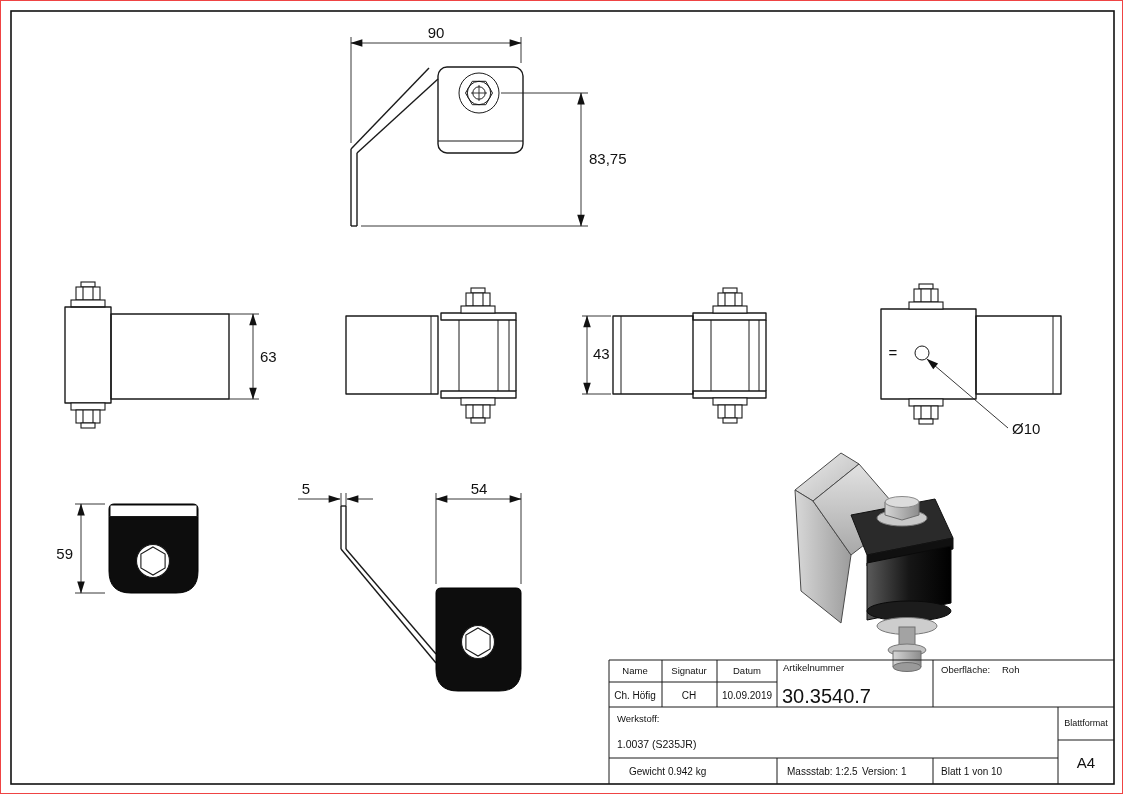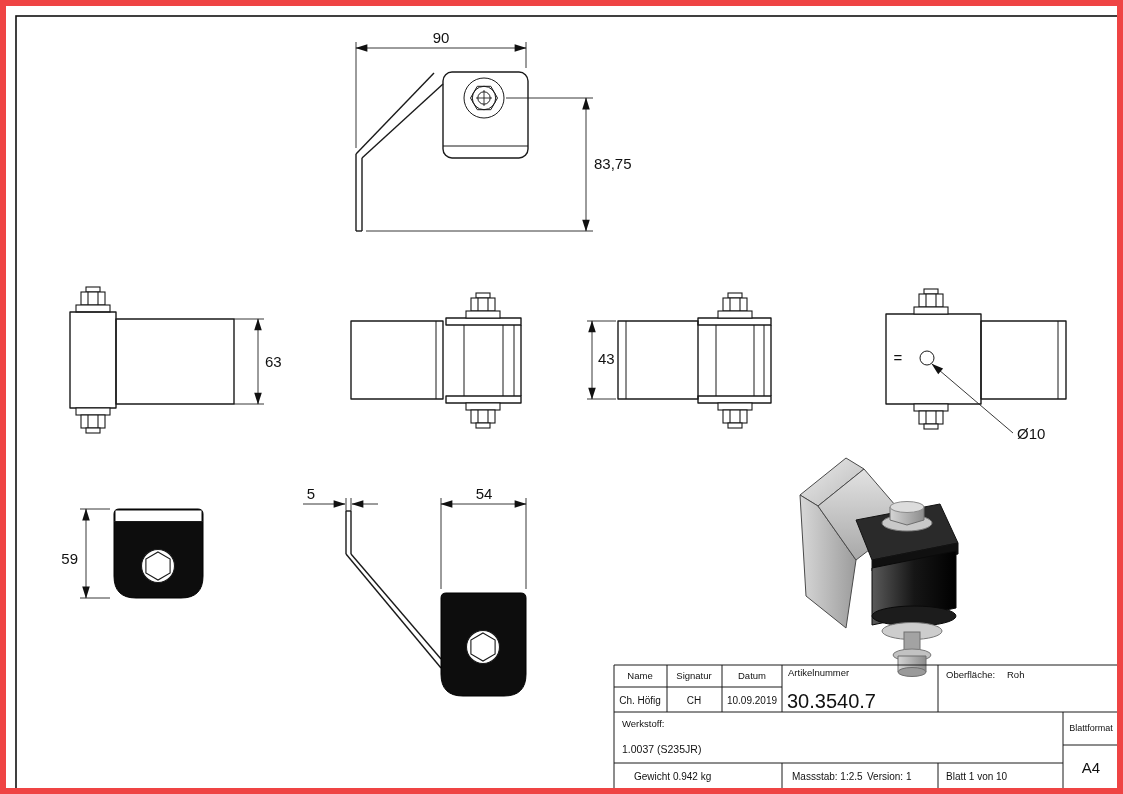--- a/index.html
+++ b/index.html
@@ -1,21 +1,21 @@
 <!DOCTYPE html>
 <html><head>
 <meta charset="utf-8">
 <style>
   html,body { margin:0; padding:0; background:#ffffff; }
   .sheet {
     position:relative;
     width:1123px; height:794px;
     background:#ffffff;
     box-sizing:border-box;
-    border:6px solid #ef4444;
+    border:1px solid #ef4444;
     font-family:"Liberation Sans", sans-serif;
     overflow:hidden;
   }
   svg { position:absolute; left:0; top:0; font-family:"Liberation Sans", sans-serif; }
   .ol  { fill:none; stroke:#1a1a1a; stroke-width:1.4; stroke-linejoin:round; }
   .ol2 { fill:none; stroke:#1a1a1a; stroke-width:1; }
   .wf  { fill:#ffffff; stroke:#1a1a1a; stroke-width:1.1; }
   .dim { fill:none; stroke:#222222; stroke-width:0.9; }
   .dimtext { fill:#111111; font-size:15px; }
   .blk { fill:#0d0d0d; stroke:#000000; stroke-width:1; }

